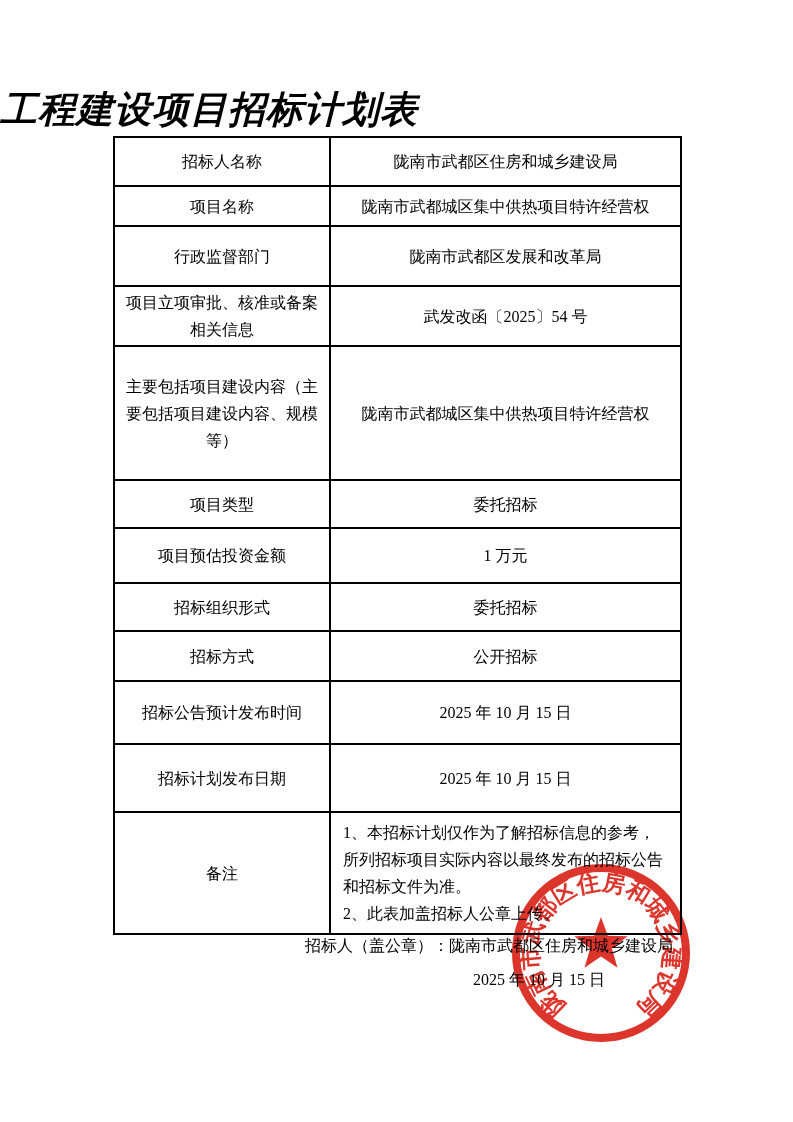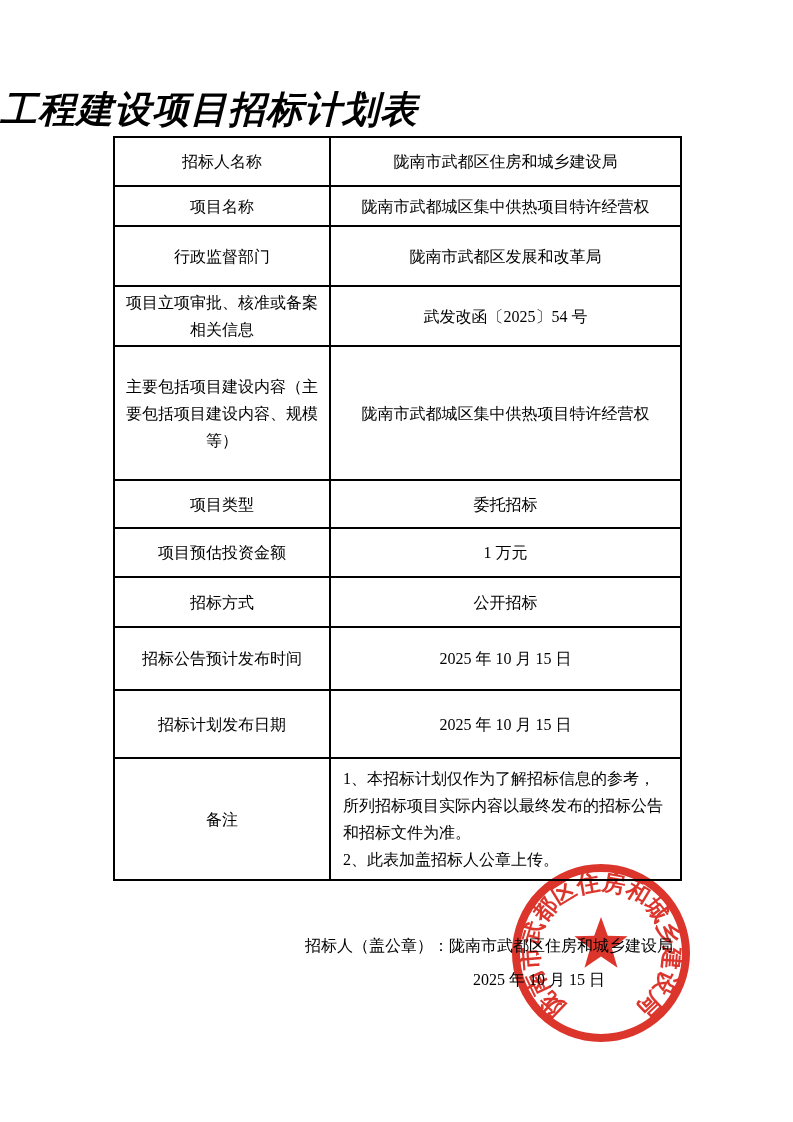--- a/index.html
+++ b/index.html
@@ -42,21 +42,21 @@
     text-align:center;
     padding:2px 10px;
   }
   td.value-cell{
     text-align:center;
     padding:2px 10px;
   }
   
   tr.r1{height:49px}  tr.r2{height:40px}  tr.r3{height:60px}
   tr.r4{height:56px}  tr.r5{height:134px} tr.r6{height:48px}
-  tr.r7{height:49px}  tr.r8{height:48px}  tr.r9{height:50px}
+  tr.r7{height:55px}  tr.r8{height:48px}  tr.r9{height:50px}
   tr.r10{height:63px} tr.r11{height:68px} tr.r12{height:114px}
   tr.r12 td.value-cell{
     text-align:left;
     white-space:pre-line;
     padding:6px 10px 6px 12px;
     line-height:27px;
   }
   .sig-line{
     position:absolute;
     left:305px;top:934px;
@@ -115,20 +115,24 @@
         <td class="value-cell">陇南市武都城区集中供热项目特许经营权</td>
       </tr>
       <tr class="r6">
         <td class="label-cell">项目类型</td>
         <td class="value-cell">委托招标</td>
       </tr>
       <tr class="r7">
         <td class="label-cell">项目预估投资金额</td>
         <td class="value-cell">1 万元</td>
       </tr>
+      <tr class="r8">
+        <td class="label-cell">招标组织形式</td>
+        <td class="value-cell">委托招标</td>
+      </tr>
       <tr class="r9">
         <td class="label-cell">招标方式</td>
         <td class="value-cell">公开招标</td>
       </tr>
       <tr class="r10">
         <td class="label-cell">招标公告预计发布时间</td>
         <td class="value-cell">2025 年 10 月 15 日</td>
       </tr>
       <tr class="r11">
         <td class="label-cell">招标计划发布日期</td>

